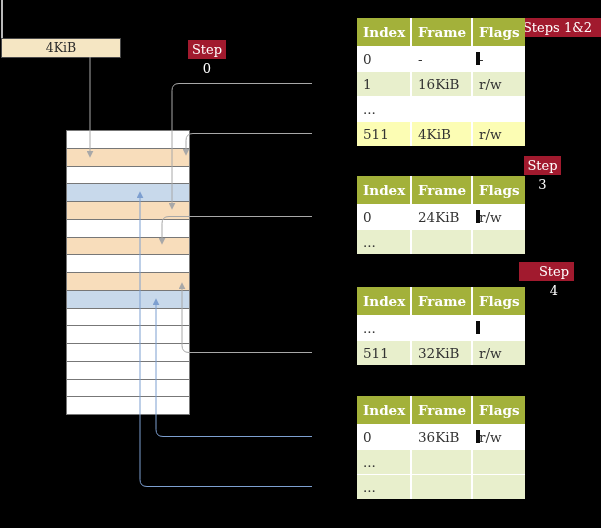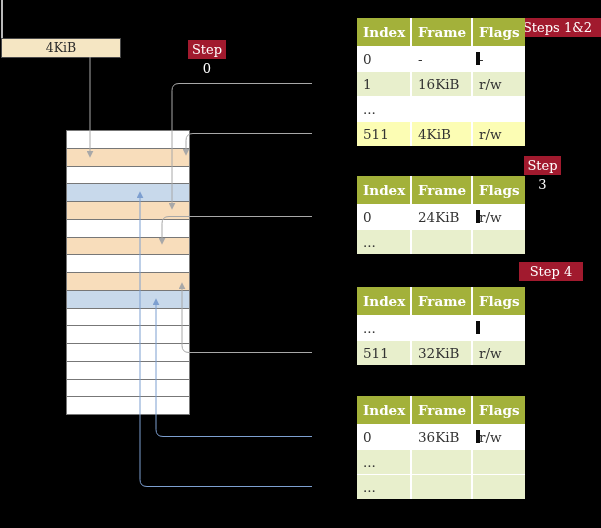--- a/index.html
+++ b/index.html
@@ -19,21 +19,21 @@
   }
 
   
   .badge{
     position:absolute;height:19px;background:#a11a2e;color:#fff;
     font-size:13px;line-height:19px;text-align:center;
   }
   .badge-step0{left:188px;top:40px;width:38px;}
   .badge-steps12{left:514px;top:18px;width:87px;}
   .badge-step3{left:524px;top:156px;width:37px;}
-  .badge-step4{left:519px;top:262px;width:64px;}
+  .badge-step4{left:519px;top:262px;width:40px;padding-left:15px;}
 
   
   .memory{
     position:absolute;left:66px;top:130px;width:124px;height:285px;
     display:flex;flex-direction:column;border:1px solid #777;box-sizing:border-box;
     background:#fff;
   }
   .mem-row{flex:1;background:#fff;border-bottom:1px solid #777;}
   .mem-row:last-child{border-bottom:none;}
   .mem-row[data-style="table"]{background:#f8ddbb;}

